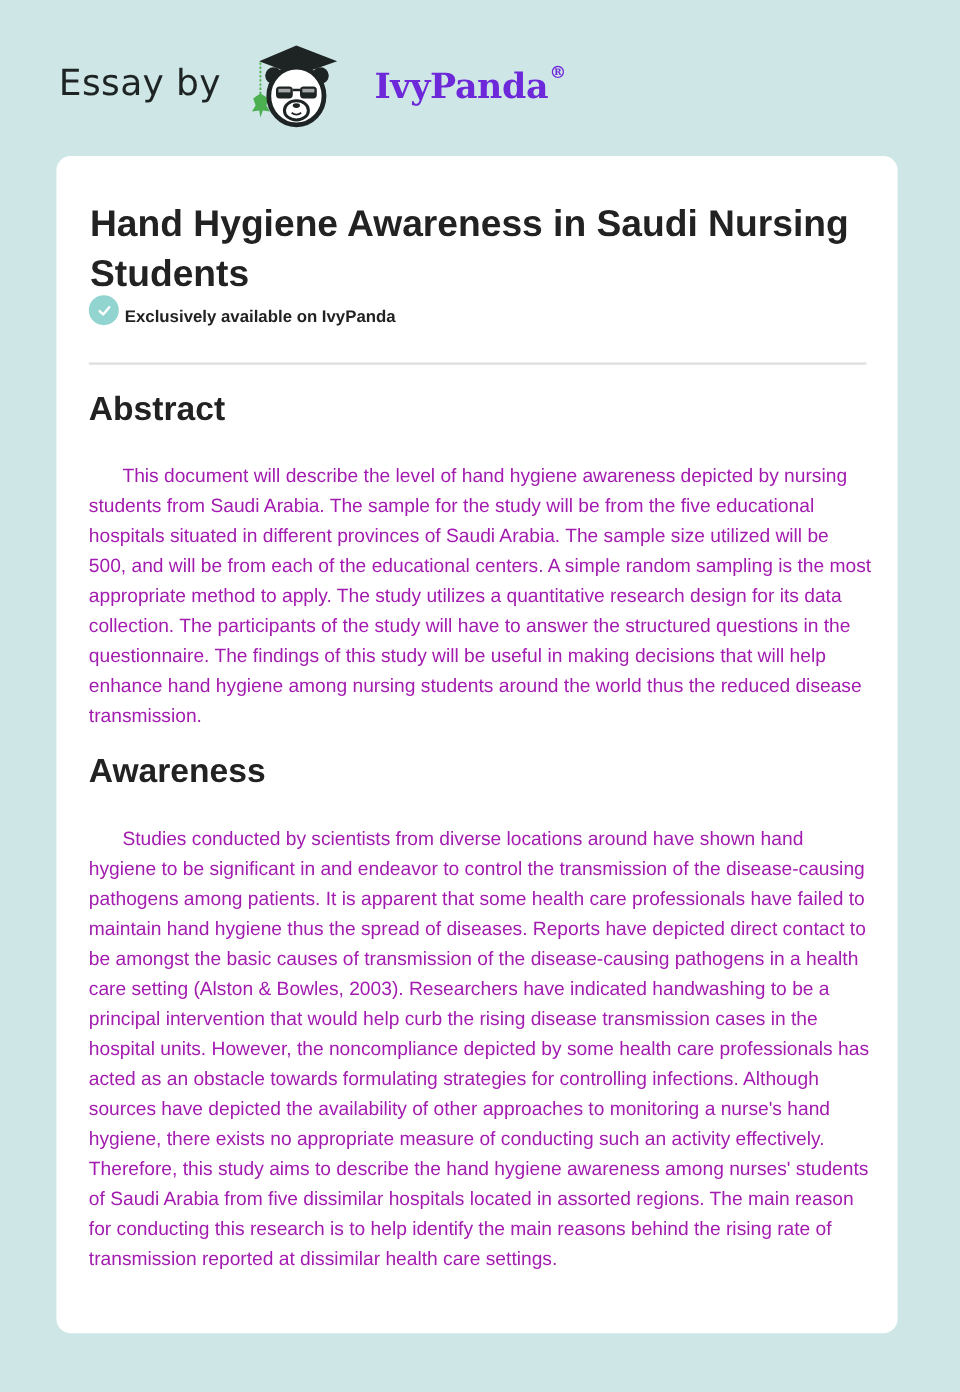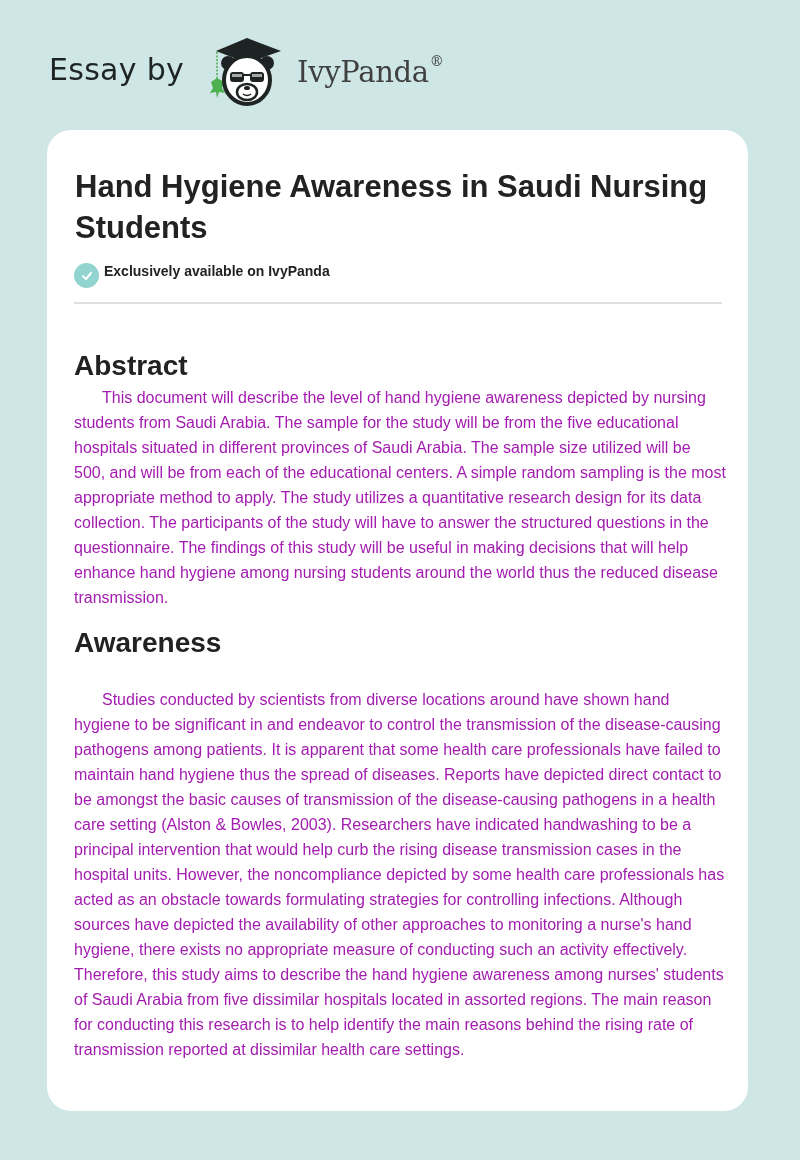--- a/index.html
+++ b/index.html
@@ -34,62 +34,62 @@
   }
   .logo-icon {
     position: absolute;
     left: 203px;
     top: 36px;
     width: 88px;
     height: 72px;
   }
   .brand {
     position: absolute;
-    left: 297px;
+    left: 312px;
     top: 55px;
     font-family: "DejaVu Serif", serif;
-    font-weight: normal;
+    font-weight: bold;
     font-size: 29px;
-    color: #404040;
+    color: #6d28d9;
     letter-spacing: -0.3px;
   }
   .brand sup {
     font-size: 14px;
     vertical-align: top;
     position: relative;
     top: -2px;
     margin-left: 1px;
   }
   .card {
     position: absolute;
     left: 47px;
     top: 130px;
     width: 701px;
     height: 981px;
     background: #ffffff;
-    border-radius: 24px;
+    border-radius: 12px;
   }
   .title {
     position: absolute;
     left: 28px;
     top: 36px;
     width: 640px;
     margin: 0;
     font-size: 31px;
     line-height: 41px;
     font-weight: bold;
     color: #222;
   }
   .exclusive {
     position: absolute;
     left: 27px;
-    top: 133px;
+    top: 115px;
     height: 26px;
     display: flex;
-    align-items: flex-start;
+    align-items: flex-end;
   }
   .check-icon {
     width: 25px;
     height: 25px;
     border-radius: 50%;
     background: #92d4cf;
     display: inline-flex;
     align-items: center;
     justify-content: center;
     margin-right: 5px;
@@ -164,18 +164,18 @@
     <span class="check-icon">
       <svg width="12" height="12" viewBox="0 0 12 12">
           <path d="M2,6.2 L5,9 L10,3" stroke="#ffffff" stroke-width="2" fill="none" stroke-linecap="round" stroke-linejoin="round"></path>
         </svg>
     </span>
     <span class="exclusive-text">Exclusively available on IvyPanda</span>
   </div>
 
   <div class="divider"></div>
 
-  <h2 class="section-heading" style="top:195px;margin-top:25px;">Abstract</h2>
+  <h2 class="section-heading" style="top:195px;">Abstract</h2>
   <p class="para" style="top:255px;">This document will describe the level of hand hygiene awareness depicted by nursing students from Saudi Arabia. The sample for the study will be from the five educational hospitals situated in different provinces of Saudi Arabia. The sample size utilized will be 500, and will be from each of the educational centers. A simple random sampling is the most appropriate method to apply. The study utilizes a quantitative research design for its data collection. The participants of the study will have to answer the structured questions in the questionnaire. The findings of this study will be useful in making decisions that will help enhance hand hygiene among nursing students around the world thus the reduced disease transmission.</p>
 
   <h2 class="section-heading" style="top:497px;">Awareness</h2>
   <p class="para" style="top:557px;">Studies conducted by scientists from diverse locations around have shown hand hygiene to be significant in and endeavor to control the transmission of the disease-causing pathogens among patients. It is apparent that some health care professionals have failed to maintain hand hygiene thus the spread of diseases. Reports have depicted direct contact to be amongst the basic causes of transmission of the disease-causing pathogens in a health care setting (Alston &amp; Bowles, 2003). Researchers have indicated handwashing to be a principal intervention that would help curb the rising disease transmission cases in the hospital units. However, the noncompliance depicted by some health care professionals has acted as an obstacle towards formulating strategies for controlling infections. Although sources have depicted the availability of other approaches to monitoring a nurse's hand hygiene, there exists no appropriate measure of conducting such an activity effectively. Therefore, this study aims to describe the hand hygiene awareness among nurses' students of Saudi Arabia from five dissimilar hospitals located in assorted regions. The main reason for conducting this research is to help identify the main reasons behind the rising rate of transmission reported at dissimilar health care settings.</p>
 </div>
 
 </body></html>

